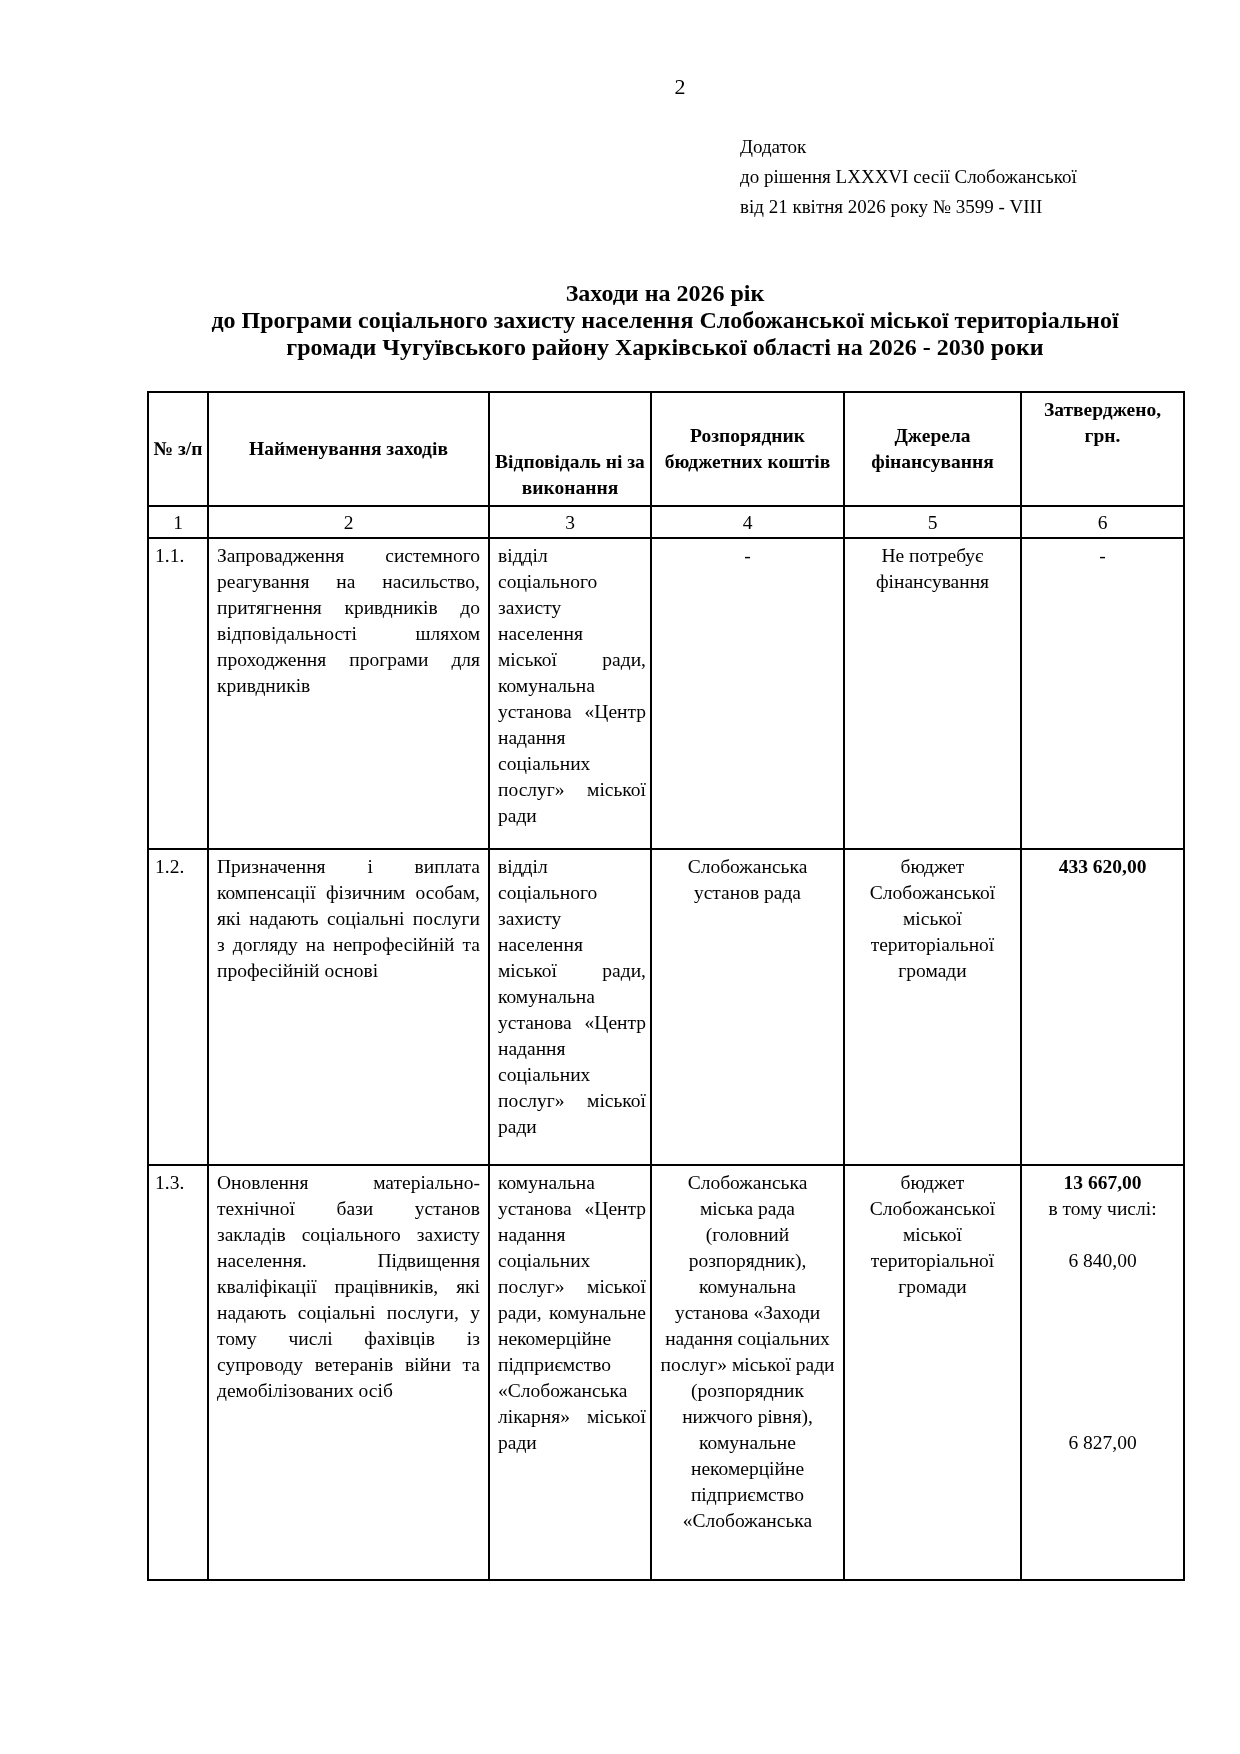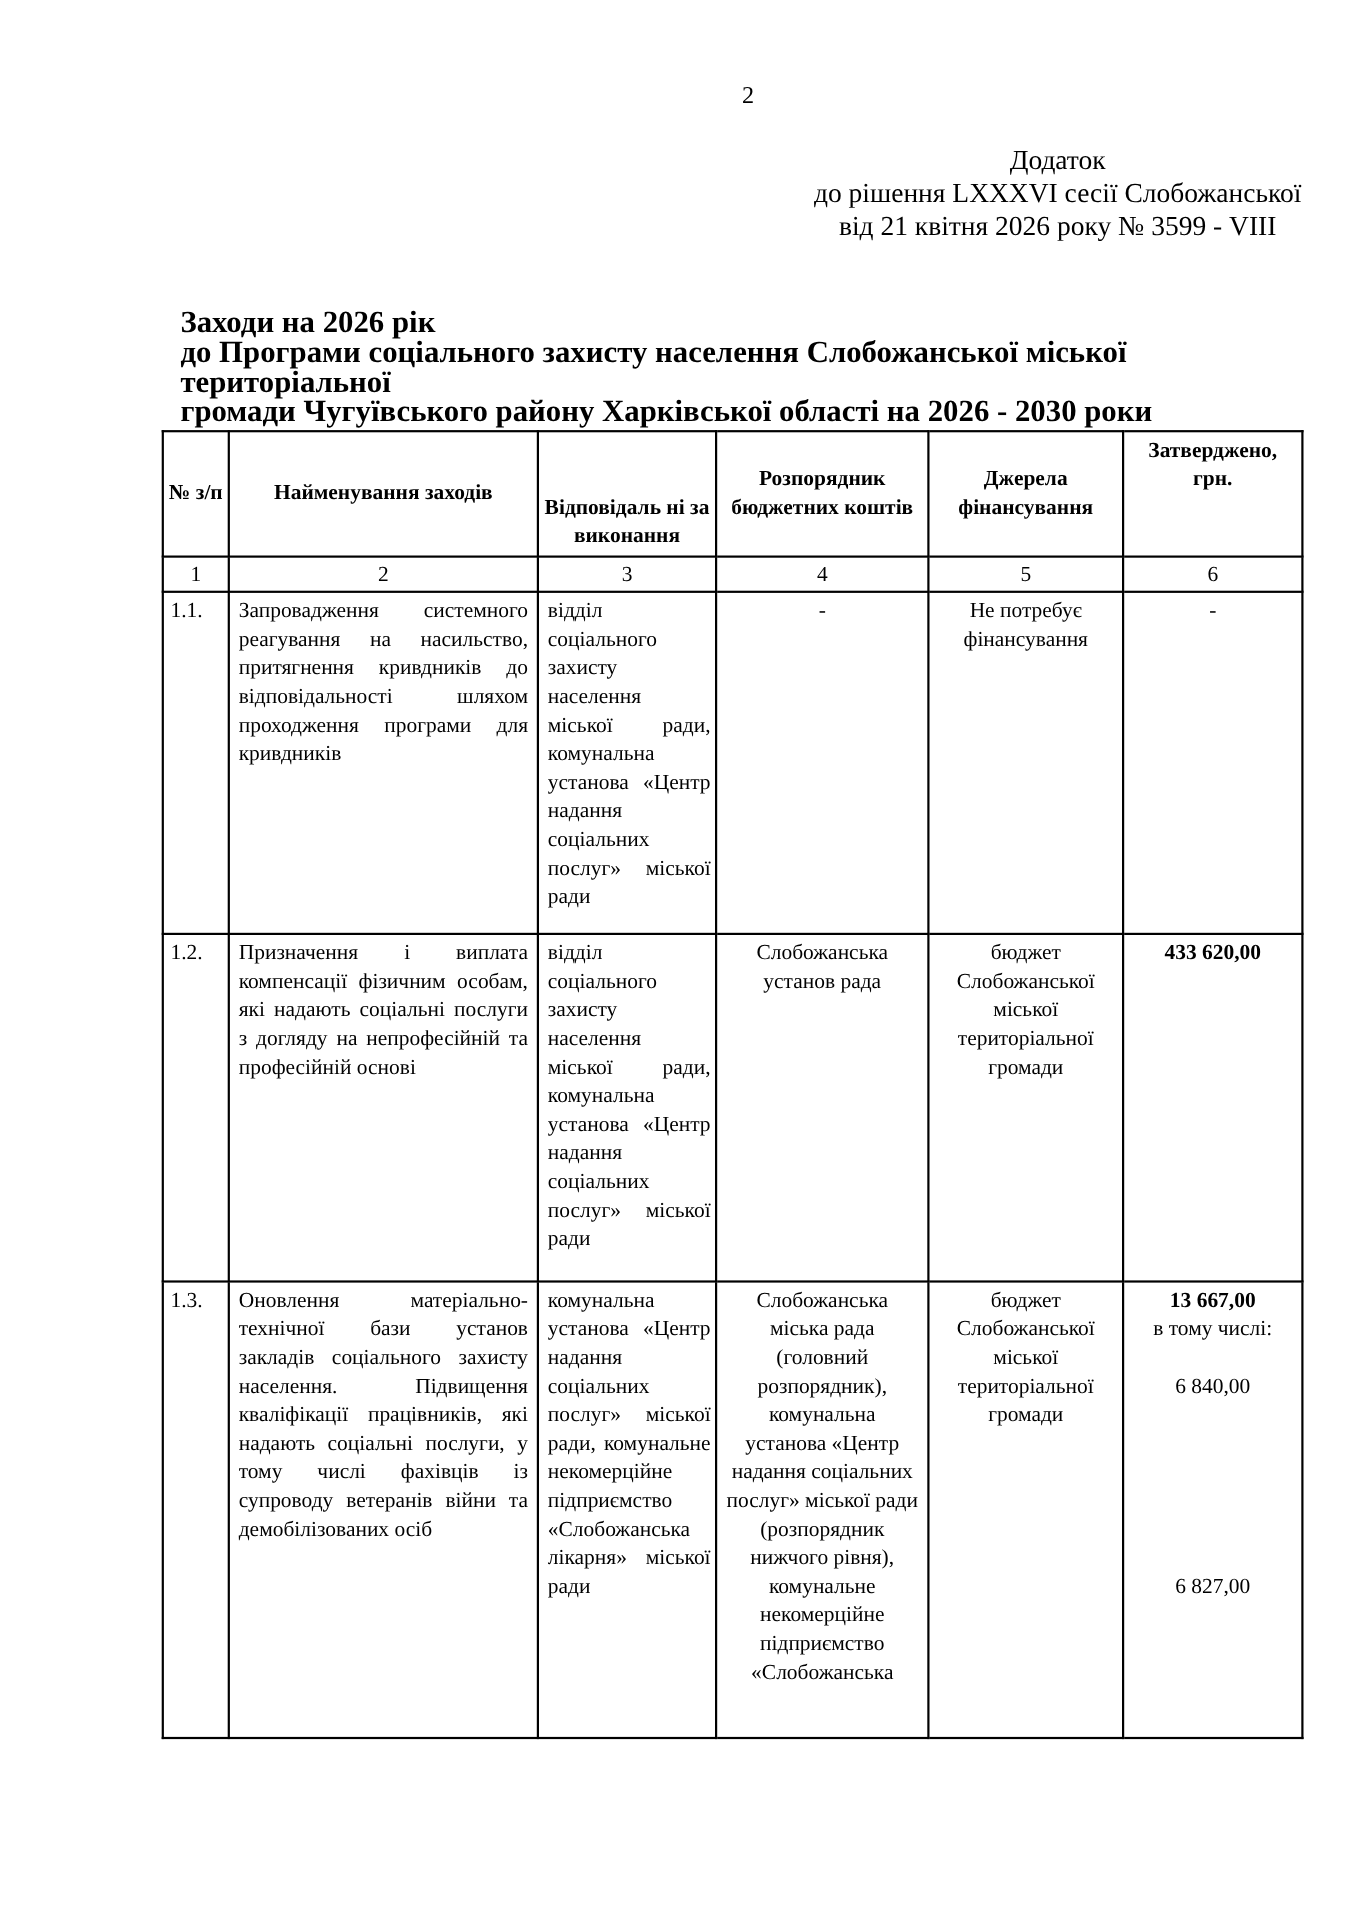--- a/index.html
+++ b/index.html
@@ -1,22 +1,22 @@
 <!DOCTYPE html>
 <html><head>
 <meta charset="utf-8">
 <style>
   html, body { margin:0; padding:0; background:#ffffff; }
   body { width:1240px; height:1754px; position:relative; overflow:hidden;
          font-family:"Liberation Serif", "DejaVu Serif", serif; color:#000; }
   .page-num { position:absolute; left:660px; top:74px; width:40px; text-align:center; font-size:22px; }
-  .appendix { position:absolute; left:740px; top:132px; font-size:25px; line-height:30px;text-align:center; }
+  .appendix { position:absolute; left:740px; top:132px; font-size:19px; line-height:30px; }
   .appendix div { white-space:nowrap; }
-  .title { position:absolute; left:164px; width:1036px; top:280px; 
-           font-weight:bold; font-size:28px; line-height:27px; }
+  .title { position:absolute; left:147px; width:1036px; top:280px; text-align:center;
+           font-weight:bold; font-size:24px; line-height:27px; }
   table.main { position:absolute; left:147px; top:391px; width:1036px; border-collapse:collapse;
                table-layout:fixed; font-size:19.5px; line-height:26px; }
   table.main td, table.main th { border:2px solid #000; vertical-align:top; padding:4px 8px 2px 8px; }
   table.main th { font-weight:bold; text-align:center; vertical-align:middle; padding:4px 4px; }
   .hdr-row { height:114px; }
   .num-row td { text-align:center; height:22px; padding:1px 4px; line-height:24px; }
   .sec-row td { text-align:center; font-weight:bold; height:38px; padding-top:4px; }
   .r11 { height:311px;margin-top:36px; } .r12 { height:316px; } .r13 { height:415px; }
   .c-num { text-align:left; padding-left:6px !important; }
   .c-name { text-align:justify; }
@@ -86,21 +86,21 @@
     <td class="c-resp">відділ соціального захисту населення міської ради, комунальна установа «Центр надання соціальних послуг» міської ради</td>
     <td class="center">Слобожанська установ рада</td>
     <td class="center">бюджет Слобожанської міської територіальної громади</td>
     <td class="center bold">433 620,00</td>
   </tr>
 
   <tr class="r13">
     <td class="c-num">1.3.</td>
     <td class="c-name">Оновлення матеріально-технічної бази установ закладів соціального захисту населення. Підвищення кваліфікації працівників, які надають соціальні послуги, у тому числі фахівців із супроводу ветеранів війни та демобілізованих осіб</td>
     <td class="c-resp">комунальна установа «Центр надання соціальних послуг» міської ради, комунальне некомерційне підприємство «Слобожанська лікарня» міської ради</td>
-    <td class="center">Слобожанська міська рада (головний розпорядник), комунальна установа «Центр надання соціальних послуг» міської ради (розпорядник нижчого рівня), комунальне некомерційне підприємство «Слобожанська</td>
+    <td class="center">Слобожанська міська рада (головний розпорядник), комунальна установа «Заходи надання соціальних послуг» міської ради (розпорядник нижчого рівня), комунальне некомерційне підприємство «Слобожанська</td>
     <td class="center">бюджет Слобожанської міської територіальної громади</td>
     <td class="center multi">
       <div class="bold">13 667,00</div>
       <div>в тому числі:</div>
       <div class="gap"></div>
       <div>6 840,00</div>
       <div class="gap"></div>
           <div class="gap"></div>
           <div class="gap"></div>
           <div class="gap"></div>

